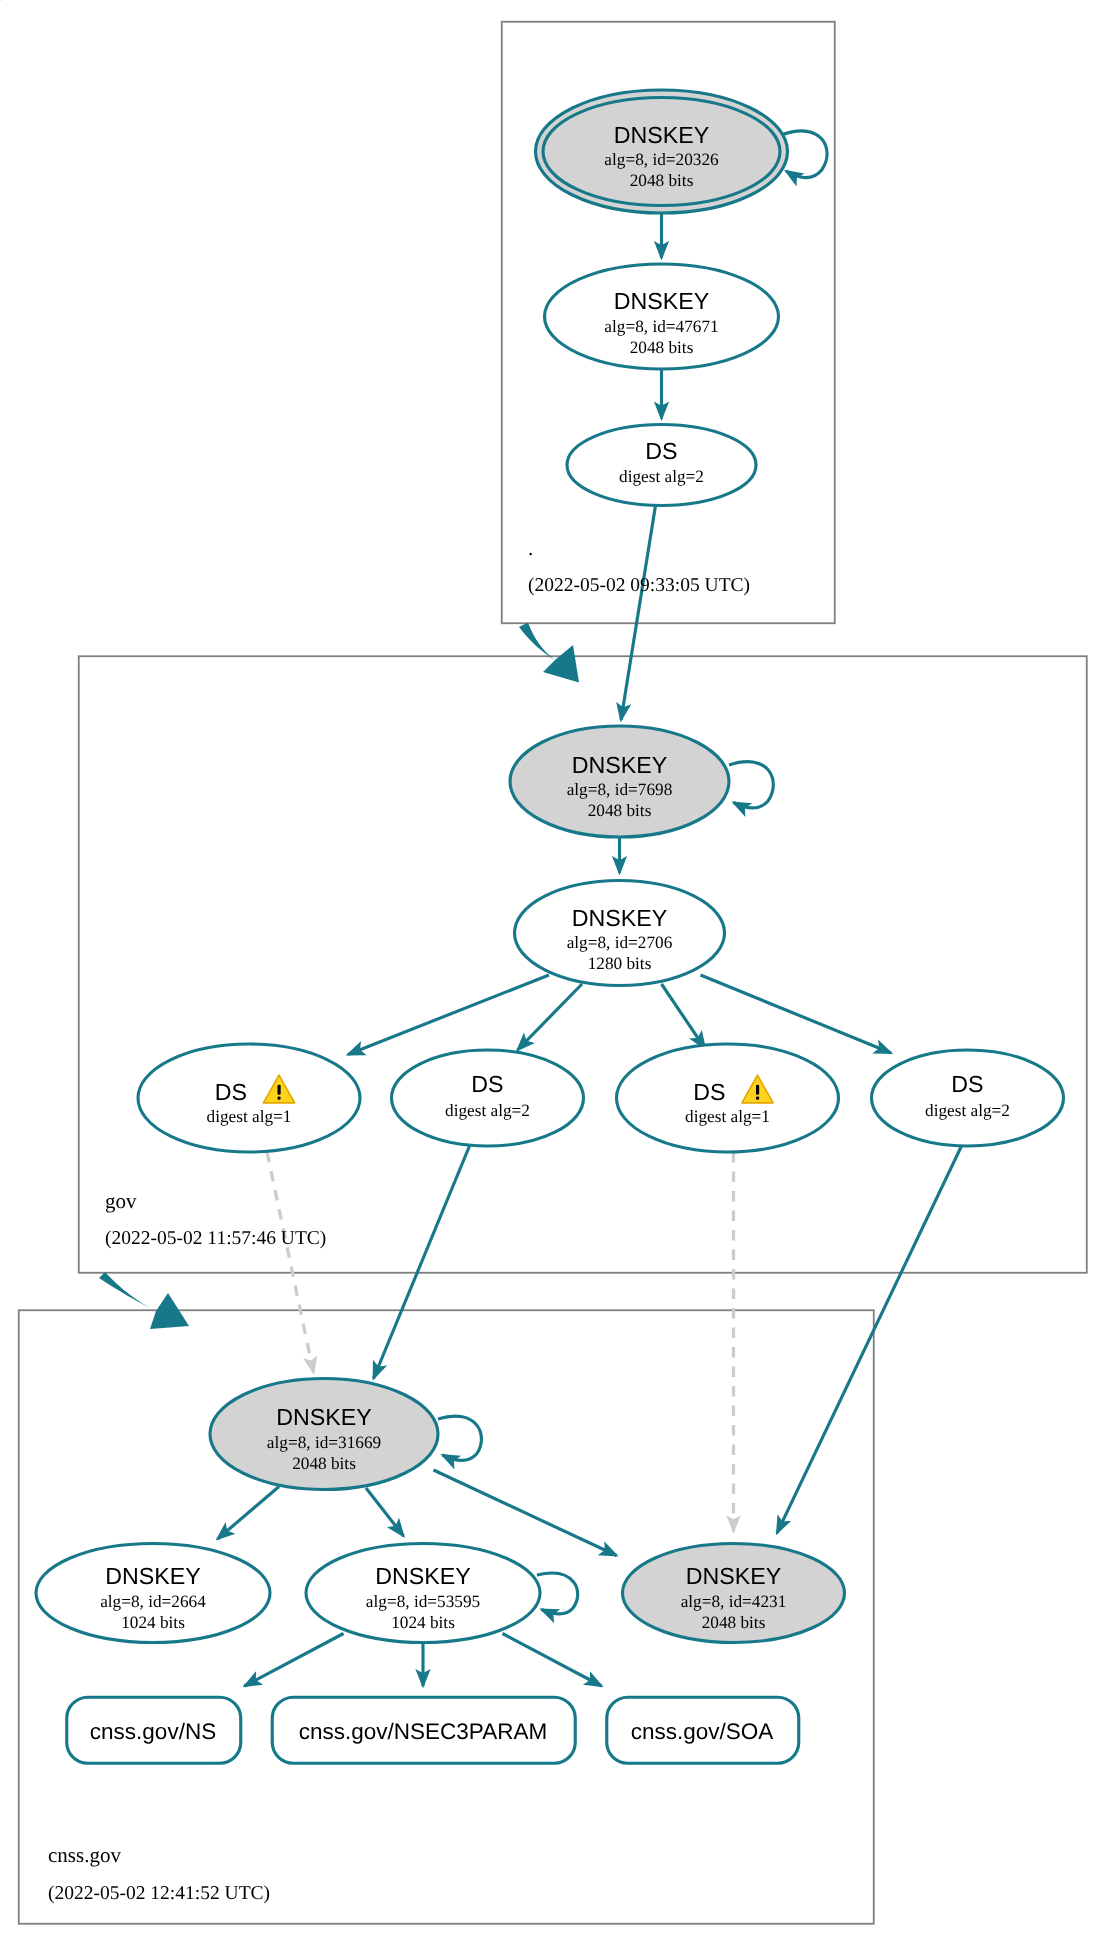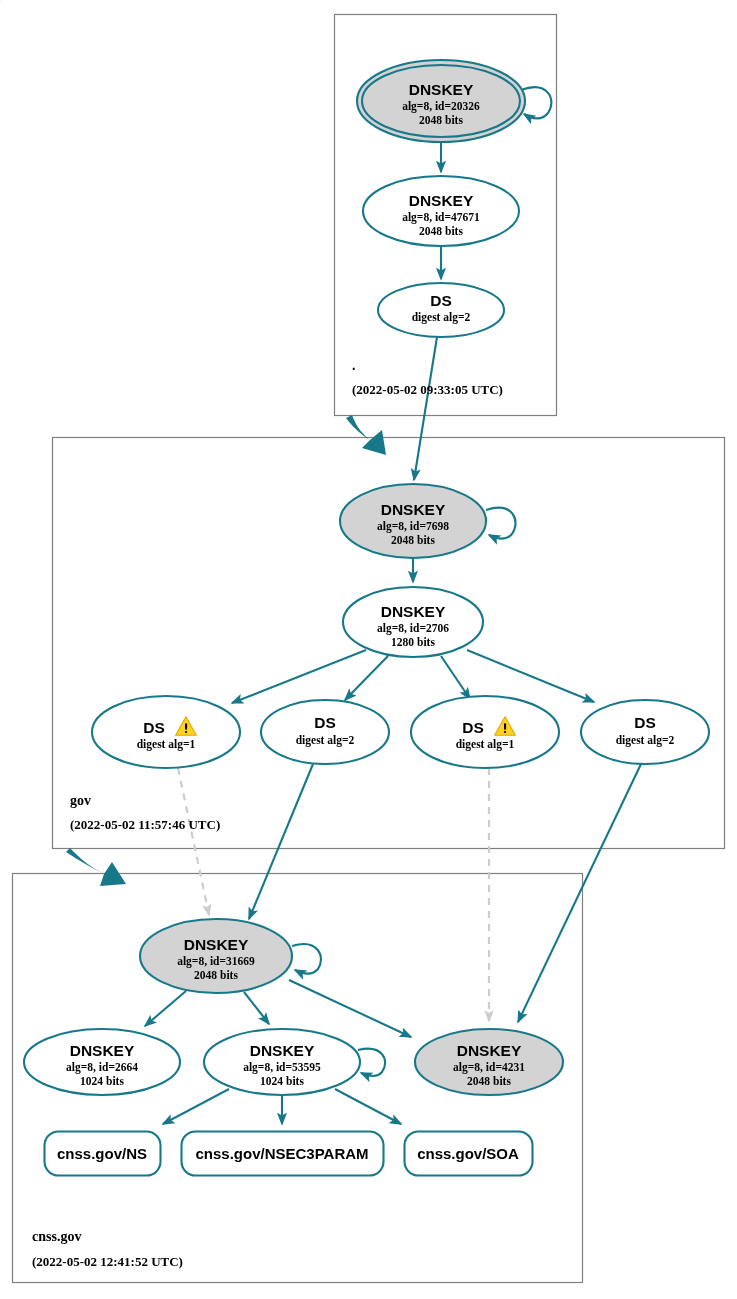--- a/index.html
+++ b/index.html
@@ -9,21 +9,20 @@
   }
   body {
     font-family: "Liberation Sans", sans-serif;
   }
   #canvas {
     position: relative;
     width: 737px;
     height: 1299px;
     overflow: hidden;
     background: #ffffff;
-    font-weight: bold;
   }
   svg#graph {
     position: absolute;
     left: 0;
     top: 0;
     width: 737px;
     height: 1299px;
   }
   .zone-box {
     fill: none;

